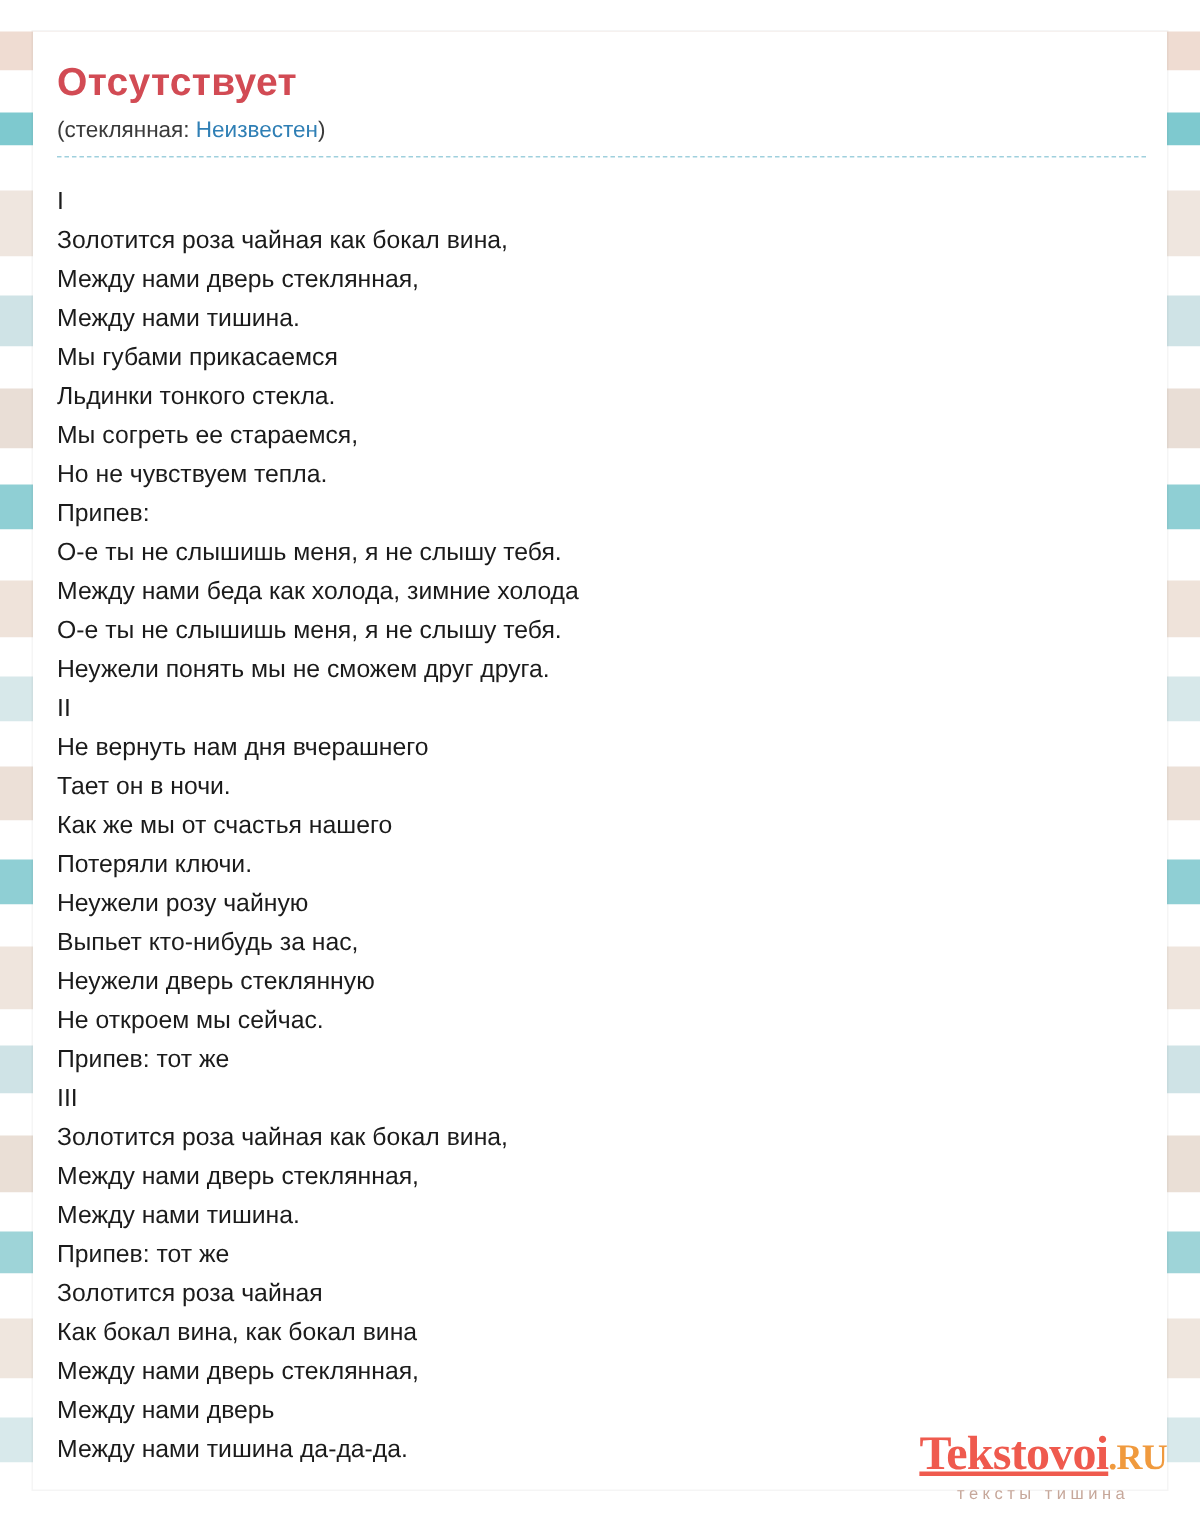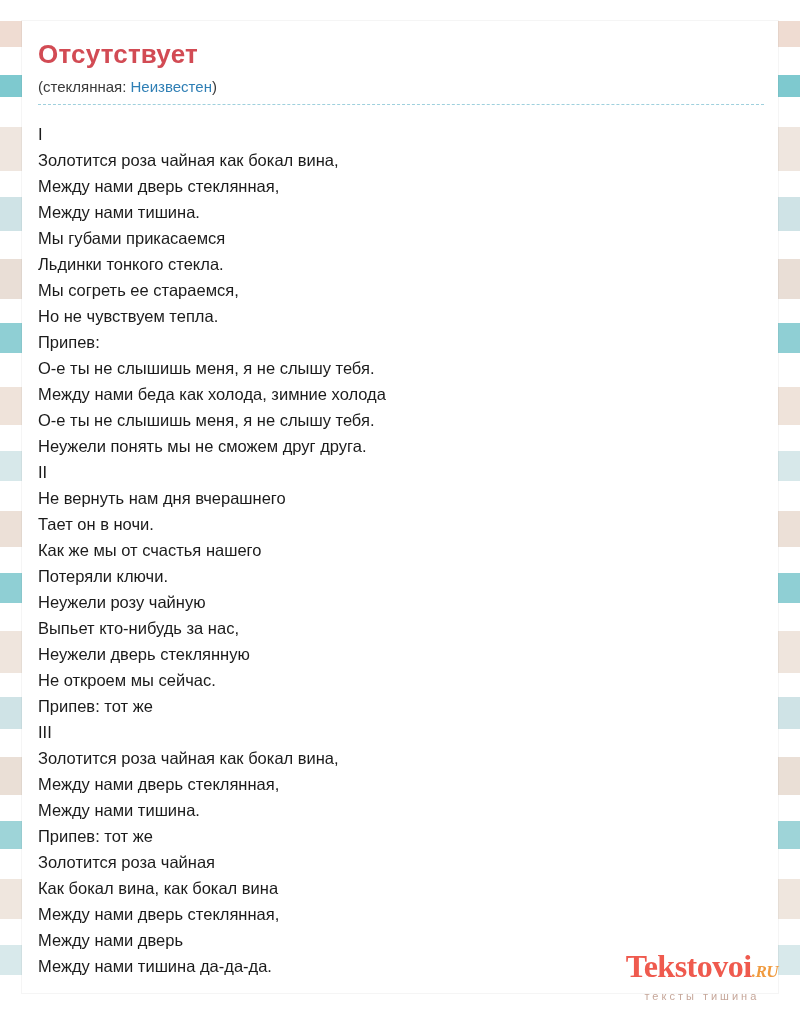--- a/index.html
+++ b/index.html
@@ -90,21 +90,21 @@
     user-select: none;
   }
   .wm-main {
     font-family: "Liberation Serif", serif;
     font-size: 32px;
     font-weight: bold;
     color: #ef5a4e;
     letter-spacing: -0.5px;
     line-height: 32px;
   }
-  .wm-main .ru { color: #f09a3e; font-size: 17px; font-style: italic; }
+  .wm-main .ru { color: #f09a3e; font-size: 24px; }
   .wm-sub {
     font-size: 11px;
     color: #c6a79a;
     letter-spacing: 3px;
     margin-top: 2px;
   }
 </style>
 </head>
 <body>
 
@@ -154,16 +154,16 @@
       <a class="artist-link" href="#" style="color: rgb(47, 127, 181);">Неизвестен</a><span>)</span>
     </div>
 
     <div class="lyrics"><div class="line">I</div><div class="line">Золотится роза чайная как бокал вина,</div><div class="line">Между нами дверь стеклянная,</div><div class="line">Между нами тишина.</div><div class="line">Мы губами прикасаемся</div><div class="line">Льдинки тонкого стекла.</div><div class="line">Мы согреть ее стараемся,</div><div class="line">Но не чувствуем тепла.</div><div class="line">Припев:</div><div class="line">О-е ты не слышишь меня, я не слышу тебя.</div><div class="line">Между нами беда как холода, зимние холода</div><div class="line">О-е ты не слышишь меня, я не слышу тебя.</div><div class="line">Неужели понять мы не сможем друг друга.</div><div class="line">II</div><div class="line">Не вернуть нам дня вчерашнего</div><div class="line">Тает он в ночи.</div><div class="line">Как же мы от счастья нашего</div><div class="line">Потеряли ключи.</div><div class="line">Неужели розу чайную</div><div class="line">Выпьет кто-нибудь за нас,</div><div class="line">Неужели дверь стеклянную</div><div class="line">Не откроем мы сейчас.</div><div class="line">Припев: тот же</div><div class="line">III</div><div class="line">Золотится роза чайная как бокал вина,</div><div class="line">Между нами дверь стеклянная,</div><div class="line">Между нами тишина.</div><div class="line">Припев: тот же</div><div class="line">Золотится роза чайная</div><div class="line">Как бокал вина, как бокал вина</div><div class="line">Между нами дверь стеклянная,</div><div class="line">Между нами дверь</div><div class="line">Между нами тишина да-да-да.</div></div>
 
   </div>
 </div>
 
 <div class="watermark">
   <div class="wm-main">
-    <span style="color: rgb(239, 90, 78);">Tekstovoi</span><span class="ru" style="color: rgb(240, 154, 62);">.RU</span>
+    <span style="color: rgb(239, 90, 78); text-decoration: underline;">Tekstovoi</span><span class="ru" style="color: rgb(240, 154, 62);">.RU</span>
   </div>
   <div class="wm-sub">тексты тишина</div>
 </div>
 
 </body></html>

